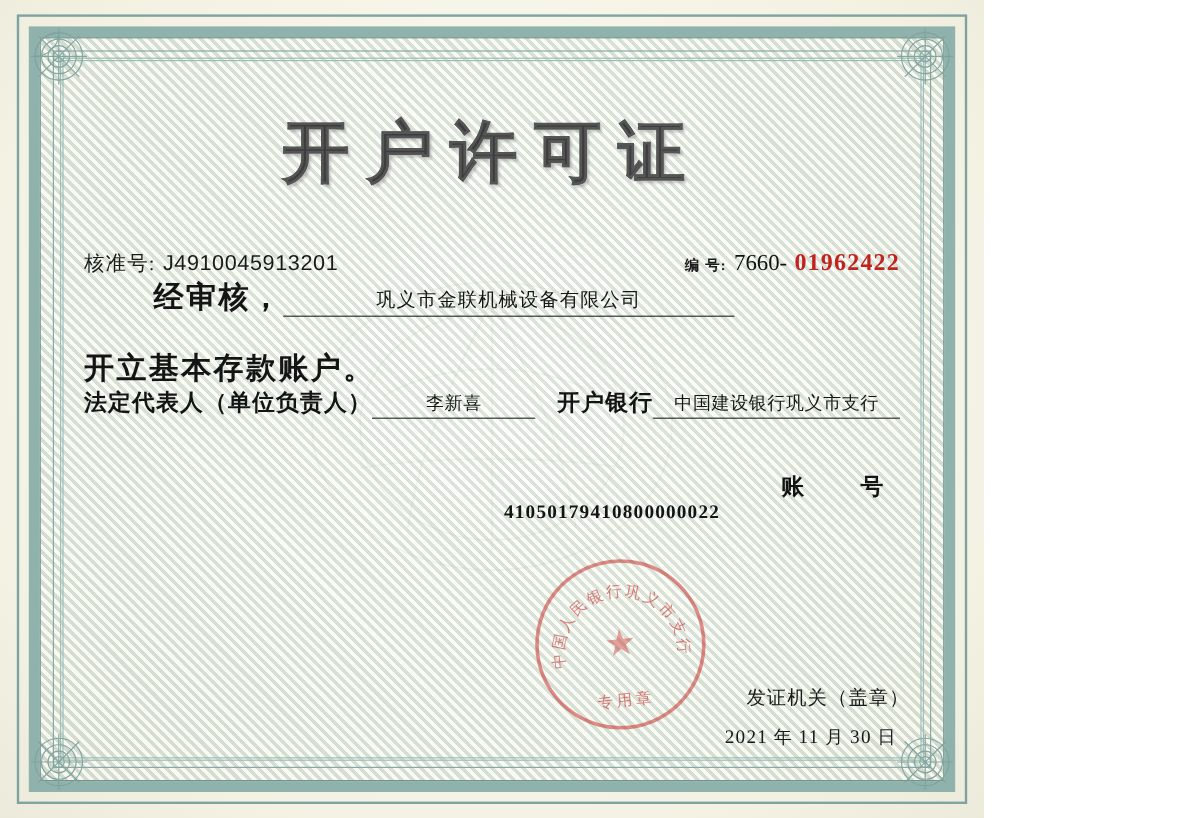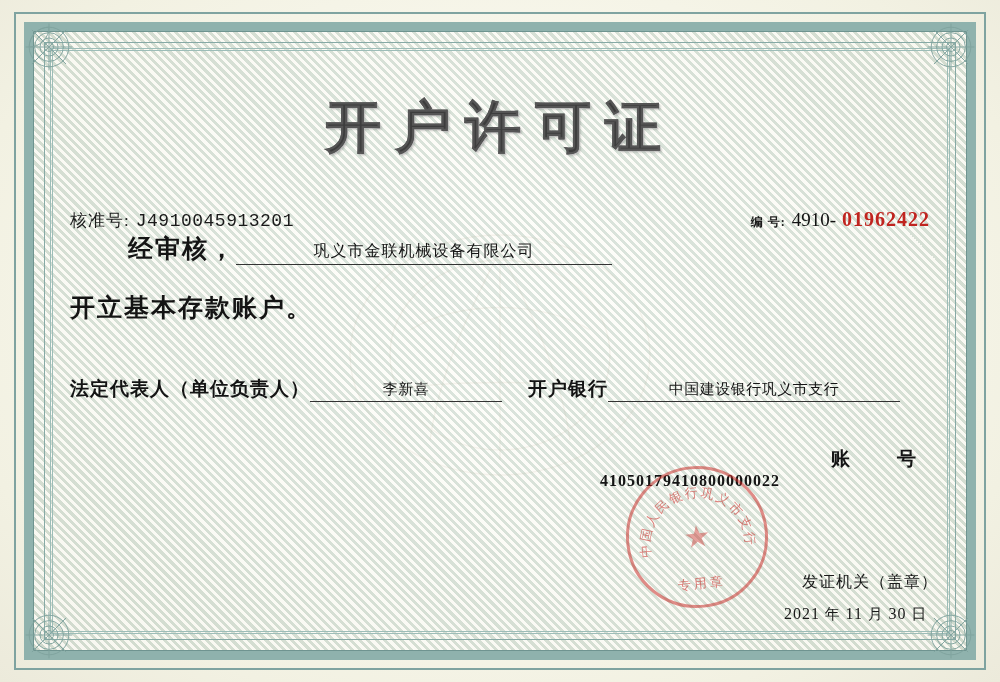--- a/index.html
+++ b/index.html
@@ -4,21 +4,21 @@
 <style>
   html,body{margin:0;padding:0;}
   body{
     width:1000px;height:682px;
     background:#ffffff;
     font-family:"Liberation Serif", serif;
     overflow:hidden;
   }
   .cert{
     position:relative;
-    width:1000px;height:682px;
+    width:820px;height:682px;
     background:
       radial-gradient(ellipse at 50% 45%, #fdfcf4 0%, #f8f7ec 45%, #f2f1e2 78%, #eceadb 100%);
     box-sizing:border-box;
   }
   
   .border-outer{
     position:absolute; left:14px; top:12px; right:14px; bottom:12px;
     border:2px solid #7fa3a0;
     box-sizing:border-box;
   }
@@ -88,21 +88,21 @@
   .approval-row{
     margin-top:42px;
     display:flex;
     justify-content:space-between;
     align-items:baseline;
     font-size:17px;
     color:#1a1a1a;
   }
   .approval-left{display:flex;align-items:baseline;gap:6px;}
   .approval-left .lbl{font-size:17px;letter-spacing:1px;}
-  .approval-left .val{font-family:Liberation Mono, monospace;font-size:18px;letter-spacing:.5px;}
+  .approval-left .val{font-family:Liberation Sans, sans-serif;font-size:18px;letter-spacing:.5px;}
   .approval-right{display:flex;align-items:baseline;gap:6px;}
   .approval-right .lbl{font-size:12px;letter-spacing:1px;font-weight:bold;}
   .approval-right .num-prefix{font-size:19px;color:#111;}
   .approval-right .num-red{
     font-family:"Liberation Serif",serif;
     font-size:20px;color:#c0241f;font-weight:bold;letter-spacing:1px;
   }
 
   .body-line{
     font-size:25px;
@@ -127,21 +127,20 @@
   .body-line2{
     margin-top:26px;
     font-size:25px;
     font-weight:bold;
     color:#141414;
     letter-spacing:2px;
     padding-left:0px;
   }
 
   .field-row{
-    margin-top:52px;
     display:flex;
     align-items:flex-end;
     font-size:19px;
     font-weight:bold;
     color:#141414;
     letter-spacing:1px;
   }
   .field-row .lbl{white-space:nowrap;}
   .field-row .u{
     border-bottom:1px solid #333;
@@ -275,21 +274,21 @@
 
     <div class="title">开户许可证</div>
 
     <div class="approval-row">
       <div class="approval-left">
         <span class="lbl">核准号:</span>
         <span class="val">J4910045913201</span>
       </div>
       <div class="approval-right">
         <span class="lbl">编 号:</span>
-        <span class="num-prefix">4910-</span>
+        <span class="num-prefix">7660-</span>
         <span class="num-red">01962422</span>
       </div>
     </div>
 
     <div class="body-line">
       <span class="indent"></span>
       <span>经审核，</span>
       <span class="fill">巩义市金联机械设备有限公司</span>
     </div>
 

